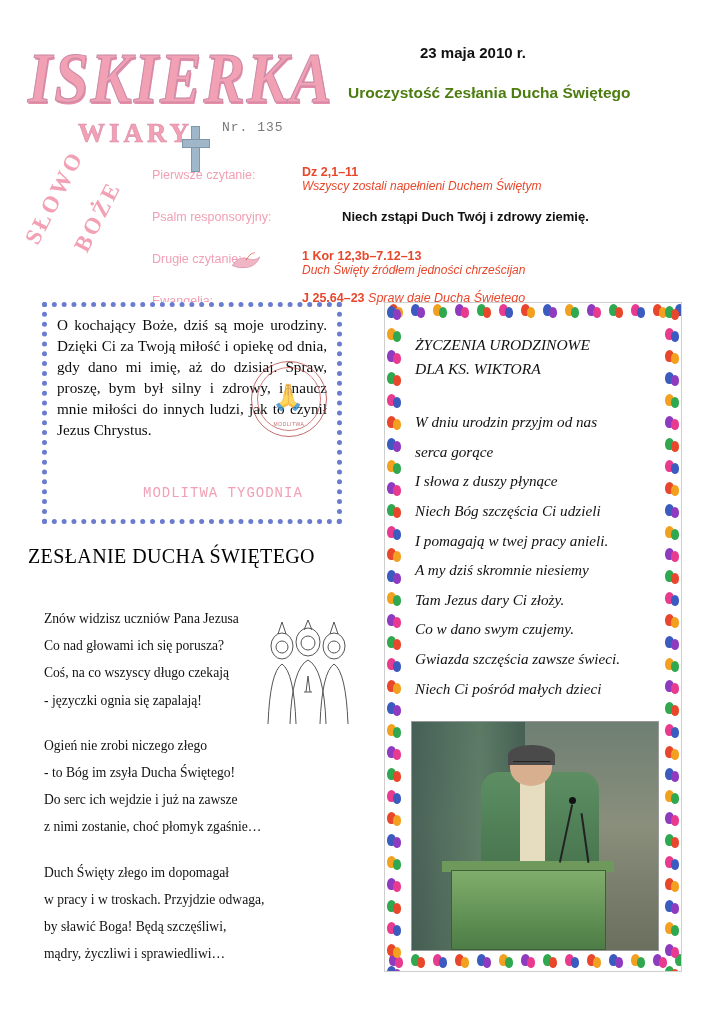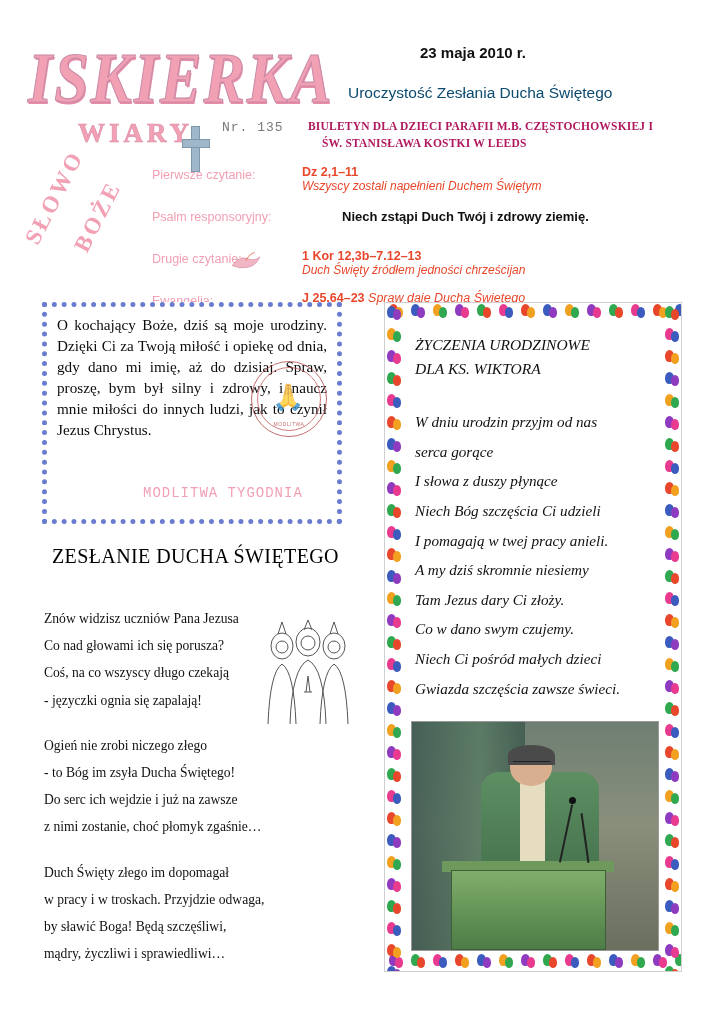--- a/index.html
+++ b/index.html
@@ -108,22 +108,22 @@
     font-size: 15px;
     font-weight: bold;
     color: #111;
   }
   .solemnity {
     position: absolute;
     left: 348px;
     top: 84px;
     font-family: "Liberation Sans", sans-serif;
     font-size: 15.5px;
-    font-weight: normal;
-    color: #0c4a6e;
+    font-weight: bold;
+    color: #4d7c0f;
   }
   .bulletin {
     position: absolute;
     left: 308px;
     top: 118px;
     width: 400px;
     font-family: "Liberation Serif", serif;
     font-size: 11.5px;
     font-weight: bold;
     color: #b0195e;
@@ -245,21 +245,21 @@
     top: 48%;
     transform: translate(-50%,-50%);
     font-size: 26px;
     color: #c05050;
     line-height: 1;
   }
 
   
   .article-title {
     position: absolute;
-    left: 52px;
+    left: 28px;
     top: 545px;
     font-family: "Liberation Serif", serif;
     font-size: 20px;
     color: #000;
     letter-spacing: 0.4px;
   }
   .poem-left {
     position: absolute;
     left: 44px;
     top: 605px;
@@ -395,24 +395,20 @@
   <div class="wiary">WIARY</div>
   <div class="slowo">SŁOWO</div>
   <div class="boze">BOŻE</div>
 
   <div class="cross"></div>
   <div class="nr">Nr. 135</div>
 
   <div class="date">23 maja 2010 r.</div>
   <div class="solemnity">Uroczystość Zesłania Ducha Świętego</div>
 
-  <div class="bulletin">
-    <span>BIULETYN DLA DZIECI PARAFII M.B. CZĘSTOCHOWSKIEJ I</span>
-    <span class="line2">ŚW. STANISŁAWA KOSTKI W LEEDS</span>
-  </div>
 
   <div class="readings">
 
     <div class="reading-row">
       <div class="reading-label">Pierwsze czytanie:</div>
       <div class="reading-body">
         <span class="ref">Dz 2,1–11</span>
         <span class="desc">Wszyscy zostali napełnieni Duchem Świętym</span>
       </div>
     </div>
@@ -869,22 +865,22 @@
 
   <div class="wishes-poem">
     <div>W dniu urodzin przyjm od nas</div>
     <div>serca gorące</div>
     <div>I słowa z duszy płynące</div>
     <div>Niech Bóg szczęścia Ci udzieli</div>
     <div>I pomagają w twej pracy anieli.</div>
     <div>A my dziś skromnie niesiemy</div>
     <div>Tam Jezus dary Ci złoży.</div>
     <div>Co w dano swym czujemy.</div>
+    <div>Gwiazda szczęścia zawsze świeci.</div>
     <div>Niech Ci pośród małych dzieci</div>
-    <div>Gwiazda szczęścia zawsze świeci.</div>
   </div>
 
   <div class="priest-photo">
     <div class="ph-wall"></div>
     <div class="ph-curtain"></div>
     <div class="ph-body"></div>
     <div class="ph-stole"></div>
     <div class="ph-head"></div>
     <div class="ph-hair"></div>
     <div class="ph-glasses"></div>

